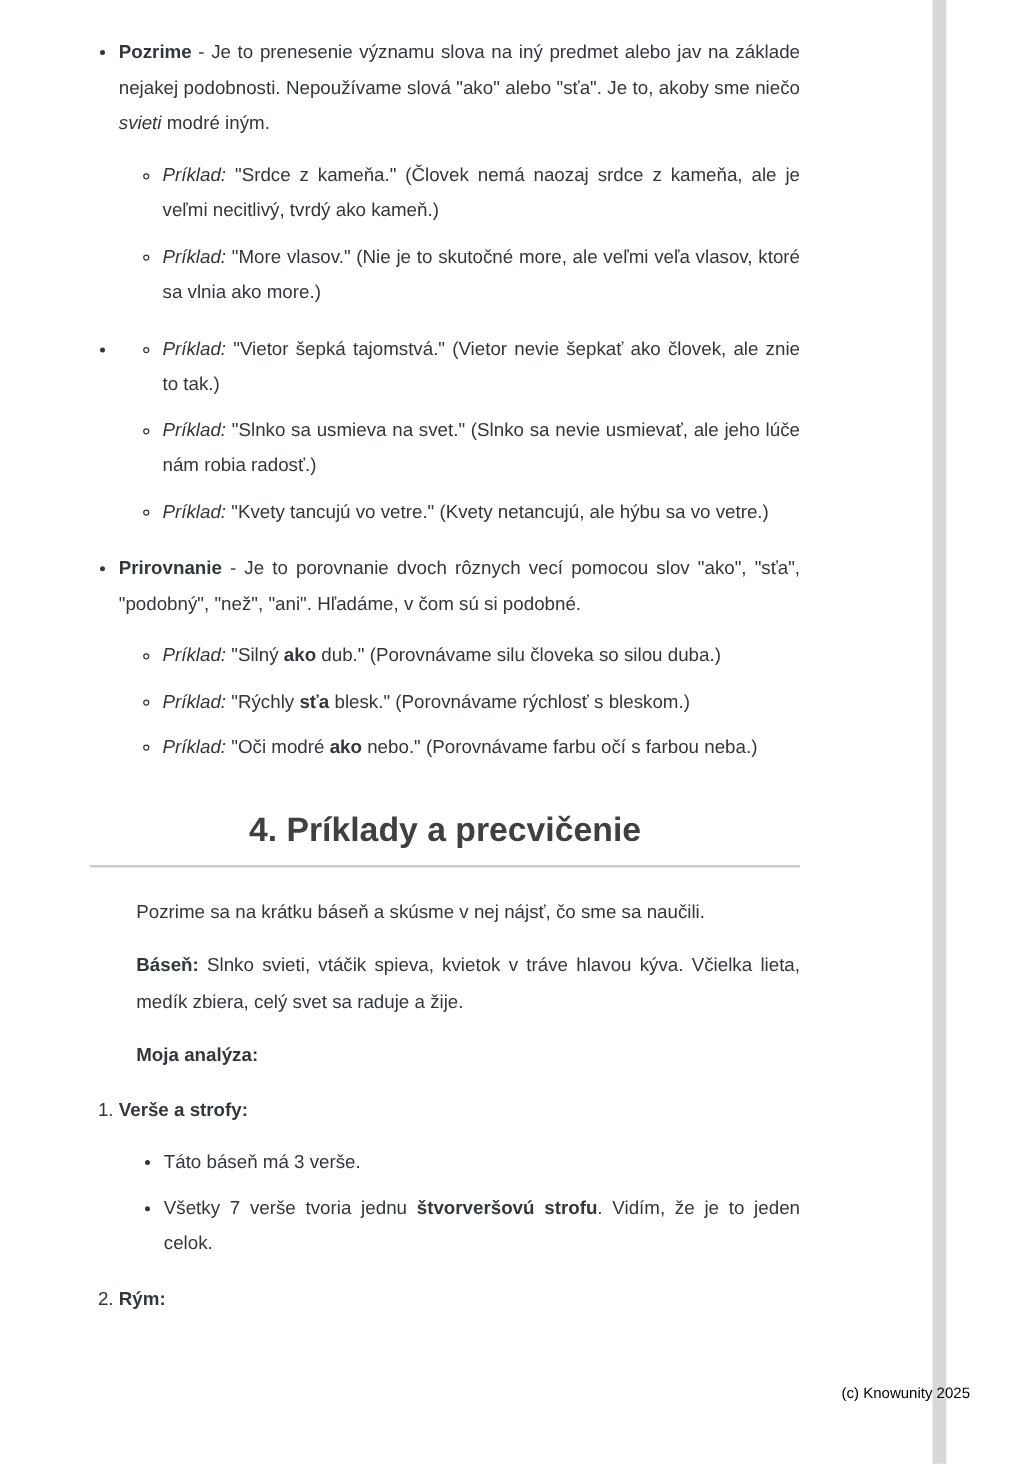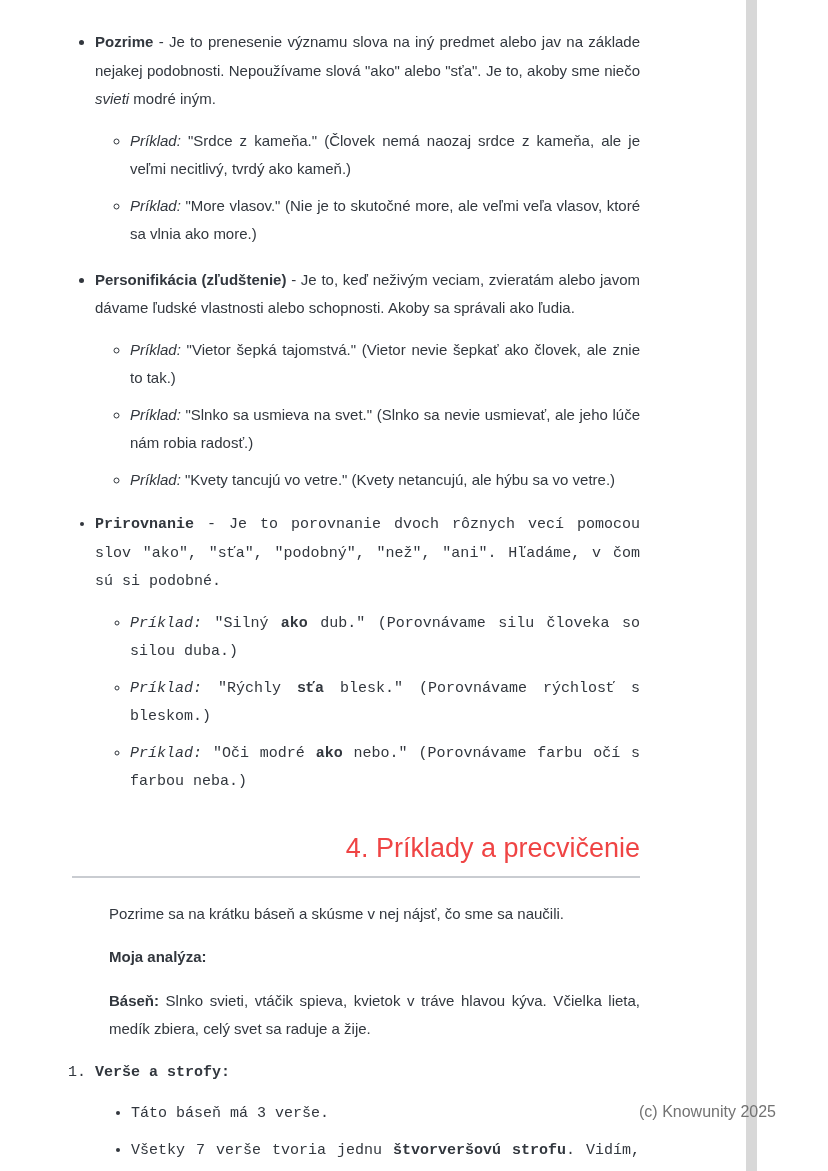--- a/index.html
+++ b/index.html
@@ -21,56 +21,56 @@
     font-size: 15px;
     line-height: 1.9;
     text-align: justify;
   }
   p { margin: 0; }
   .b { font-weight: 700; }
   .i { font-style: italic; }
   ul, ol { margin: 0; padding: 0; }
   .level1 { list-style: disc outside; padding-left: 23px; }
   .level1 > li { margin-bottom: 17px; }
-  .level1 > li:last-child { margin-bottom: 0; font-family: Liberation Mono, monospace; }
+  .level1 > li:last-child { margin-bottom: 0; }
   .level2 { list-style: circle outside; padding-left: 35px; margin-top: 13px; }
   .level2 > li { margin-bottom: 8px; }
   .level2 > li:last-child { margin-bottom: 0; }
   .level2.disc { list-style: disc outside; padding-left: 36px; }
   .section-heading {
     font-size: 27px;
     line-height: 1.3;
-    font-weight: 400;
-    color: #ef4444;
+    font-weight: 700;
+    color: #404040;
     margin: 34px 0 10px 0;
-    text-align: right;
+    text-align: center;
   }
   .heading-rule {
     border: none;
     border-top: 2px solid #c9ccd1;
     margin: 0 0 22px 0;
   }
   .para { margin-bottom: 15px; margin-left: 37px; }
-  .analysis-list { list-style: decimal outside; padding-left: 23px; margin-top: 8px; font-family: Liberation Mono, monospace; }
+  .analysis-list { list-style: decimal outside; padding-left: 23px; margin-top: 8px; }
   .analysis-list > li { margin-bottom: 16px; }
   .scrollbar-track {
     position: absolute;
     top: 0;
     right: 71px;
     width: 11px;
     height: 100%;
     background: #d8d8d8;
     z-index: 1;
   }
   .watermark {
     position: absolute;
     right: 52px;
     bottom: 50px;
-    font-size: 16px;
-    color: #737373;
+    font-size: 12px;
+    color: #000000;
     z-index: 2;
     white-space: nowrap;
   }
 </style>
 </head>
 <body>
 
 <div class="page">
 
   <div class="content">
@@ -83,21 +83,20 @@
           <li>
             <p class="li-text"><span class="i">Príklad:</span><span> "Srdce z kameňa." (Človek nemá naozaj srdce z kameňa, ale je veľmi necitlivý, tvrdý ako kameň.)</span></p>
           </li>
           <li>
             <p class="li-text"><span class="i">Príklad:</span><span> "More vlasov." (Nie je to skutočné more, ale veľmi veľa vlasov, ktoré sa vlnia ako more.)</span></p>
           </li>
         </ul>
       </li>
 
       <li class="device">
-        <p class="li-text"><span class="b">Personifikácia (zľudštenie)</span><span> - Je to, keď neživým veciam, zvieratám alebo javom dávame ľudské vlastnosti alebo schopnosti. Akoby sa správali ako ľudia.</span></p>
         <ul class="level2">
           <li>
             <p class="li-text"><span class="i">Príklad:</span><span> "Vietor šepká tajomstvá." (Vietor nevie šepkať ako človek, ale znie to tak.)</span></p>
           </li>
           <li>
             <p class="li-text"><span class="i">Príklad:</span><span> "Slnko sa usmieva na svet." (Slnko sa nevie usmievať, ale jeho lúče nám robia radosť.)</span></p>
           </li>
           <li>
             <p class="li-text"><span class="i">Príklad:</span><span> "Kvety tancujú vo vetre." (Kvety netancujú, ale hýbu sa vo vetre.)</span></p>
           </li>
@@ -119,23 +118,23 @@
         </ul>
       </li>
 
     </ul>
 
     <h1 class="section-heading">4. Príklady a precvičenie</h1>
     <hr class="heading-rule">
 
     <p class="para">Pozrime sa na krátku báseň a skúsme v nej nájsť, čo sme sa naučili.</p>
 
+    <p class="para"><span class="b">Báseň:</span><span> Slnko svieti, vtáčik spieva, kvietok v tráve hlavou kýva. Včielka lieta, medík zbiera, celý svet sa raduje a žije.</span></p>
+
     <p class="para"><span class="b">Moja analýza:</span></p>
-
-    <p class="para"><span class="b">Báseň:</span><span> Slnko svieti, vtáčik spieva, kvietok v tráve hlavou kýva. Včielka lieta, medík zbiera, celý svet sa raduje a žije.</span></p>
 
     <ol class="analysis-list">
       <li>
         <p class="li-text"><span class="b">Verše a strofy:</span></p>
         <ul class="level2 disc">
           <li>
             <p class="li-text"><span>Táto báseň má 3 verše.</span></p>
           </li>
           <li>
             <p class="li-text"><span>Všetky 7 verše tvoria jednu </span><span class="b">štvorveršovú strofu</span><span>. Vidím, že je to jeden celok.</span></p>

